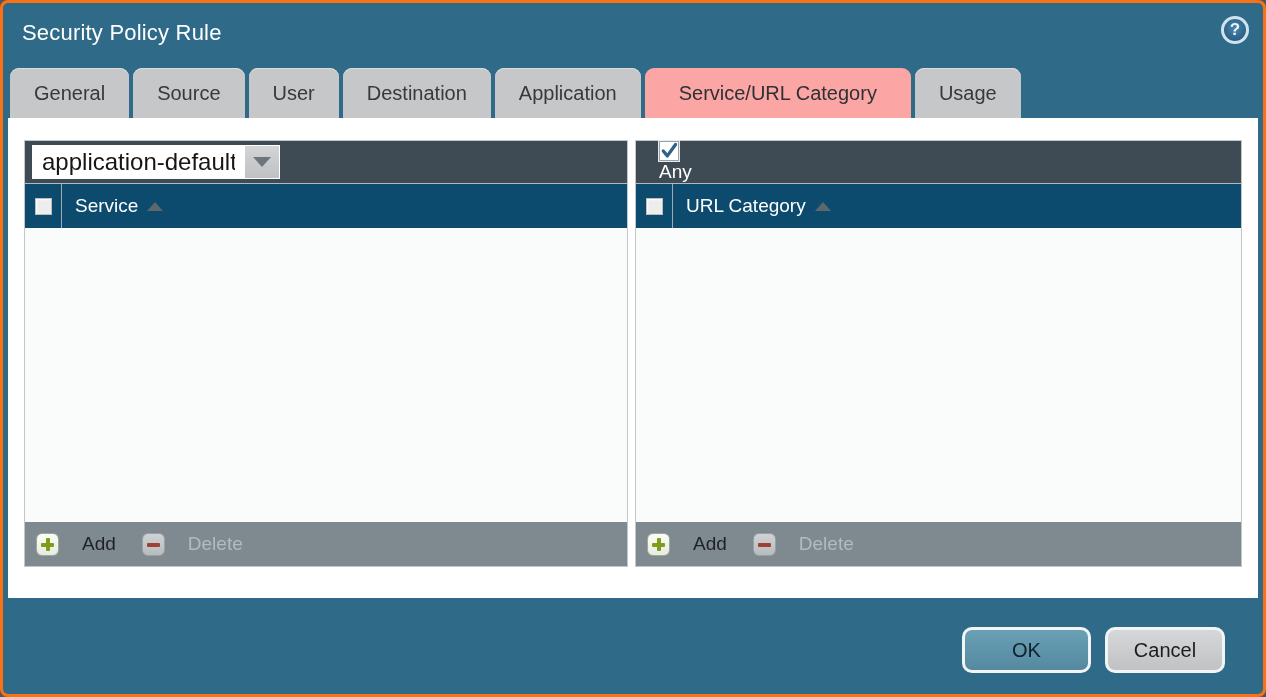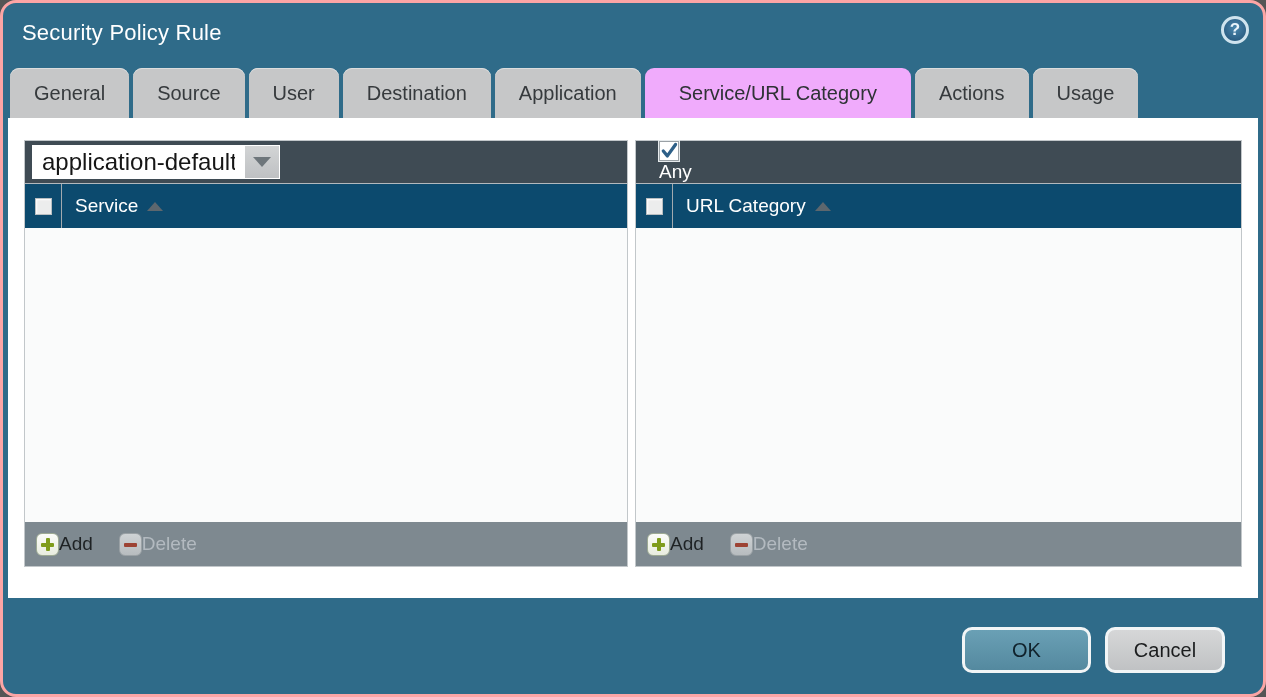--- a/index.html
+++ b/index.html
@@ -3,22 +3,22 @@
 <meta charset="utf-8">
 <style>
   * { margin:0; padding:0; box-sizing:border-box; }
   html,body { background:#555; }
   body { font-family:"Liberation Sans", sans-serif; }
 
   .dialog {
     position:relative;
     width:1266px; height:697px;
     background:#2f6b89;
-    border:3px solid #fca5a5;
-    border-radius:16px;
+    border:3px solid #f97316;
+    border-radius:8px;
     overflow:hidden;
     text-decoration:underline;
   }
 
   
   .titlebar { position:absolute; left:0; top:0; width:100%; height:62px; }
   .title-text {
     position:absolute; left:19px; top:17px;
     color:#ffffff; font-size:22px; letter-spacing:0.2px;
   }
@@ -42,21 +42,21 @@
     background:#c6c7c8;
     border-radius:9px 9px 0 0;
     display:flex; align-items:center; justify-content:center;
     padding:0 24px;
     font-size:20px; color:#363a3d;
     white-space:nowrap;
     cursor:pointer;
     box-shadow:inset 0 1px 0 #dcdddd;
   }
   .tab.active {
-    background:#f0abfc;
+    background:#fca5a5;
     color:#2e3235;
     box-shadow:none;
     padding:0 34px;
   }
 
   
   .content {
     position:absolute; left:5px; top:115px;
     width:1250px; height:480px;
     background:#ffffff;
@@ -139,21 +139,21 @@
   }
 
   
   .panel-body { flex:1 1 auto; background:#fafbfb; }
   .panel-footer {
     height:44px; flex:0 0 44px;
     background:#7e8990;
     display:flex; align-items:center;
     padding:0 11px; gap:26px;
   }
-  .action { display:flex; align-items:center; gap:0; cursor:pointer; font-size:19px; }
+  .action { display:flex; align-items:center; gap:23px; cursor:pointer; font-size:19px; }
   .badge {
     width:23px; height:23px; border-radius:6px; position:relative;
   }
   .badge-add {
     background:linear-gradient(#fbfcf9,#e8ecdf);
     border:1px solid #9daa94;
   }
   .badge-add::before, .badge-add::after {
     content:""; position:absolute; background:#7f9c1c; border-radius:1px;
   }
@@ -202,21 +202,20 @@
     <div class="help-btn">?</div>
   </div>
 
   <div class="tabs">
     <div class="tab">General</div>
     <div class="tab">Source</div>
     <div class="tab">User</div>
     <div class="tab">Destination</div>
     <div class="tab">Application</div>
     <div class="tab active">Service/URL Category</div>
-    <div class="tab">Actions</div>
     <div class="tab">Usage</div>
   </div>
 
   <div class="content">
 
     <div class="panel panel-left">
       <div class="panel-topbar">
         <div class="combo">
           <input class="combo-input" type="text" value="application-default" style="">
           <div class="combo-btn">

